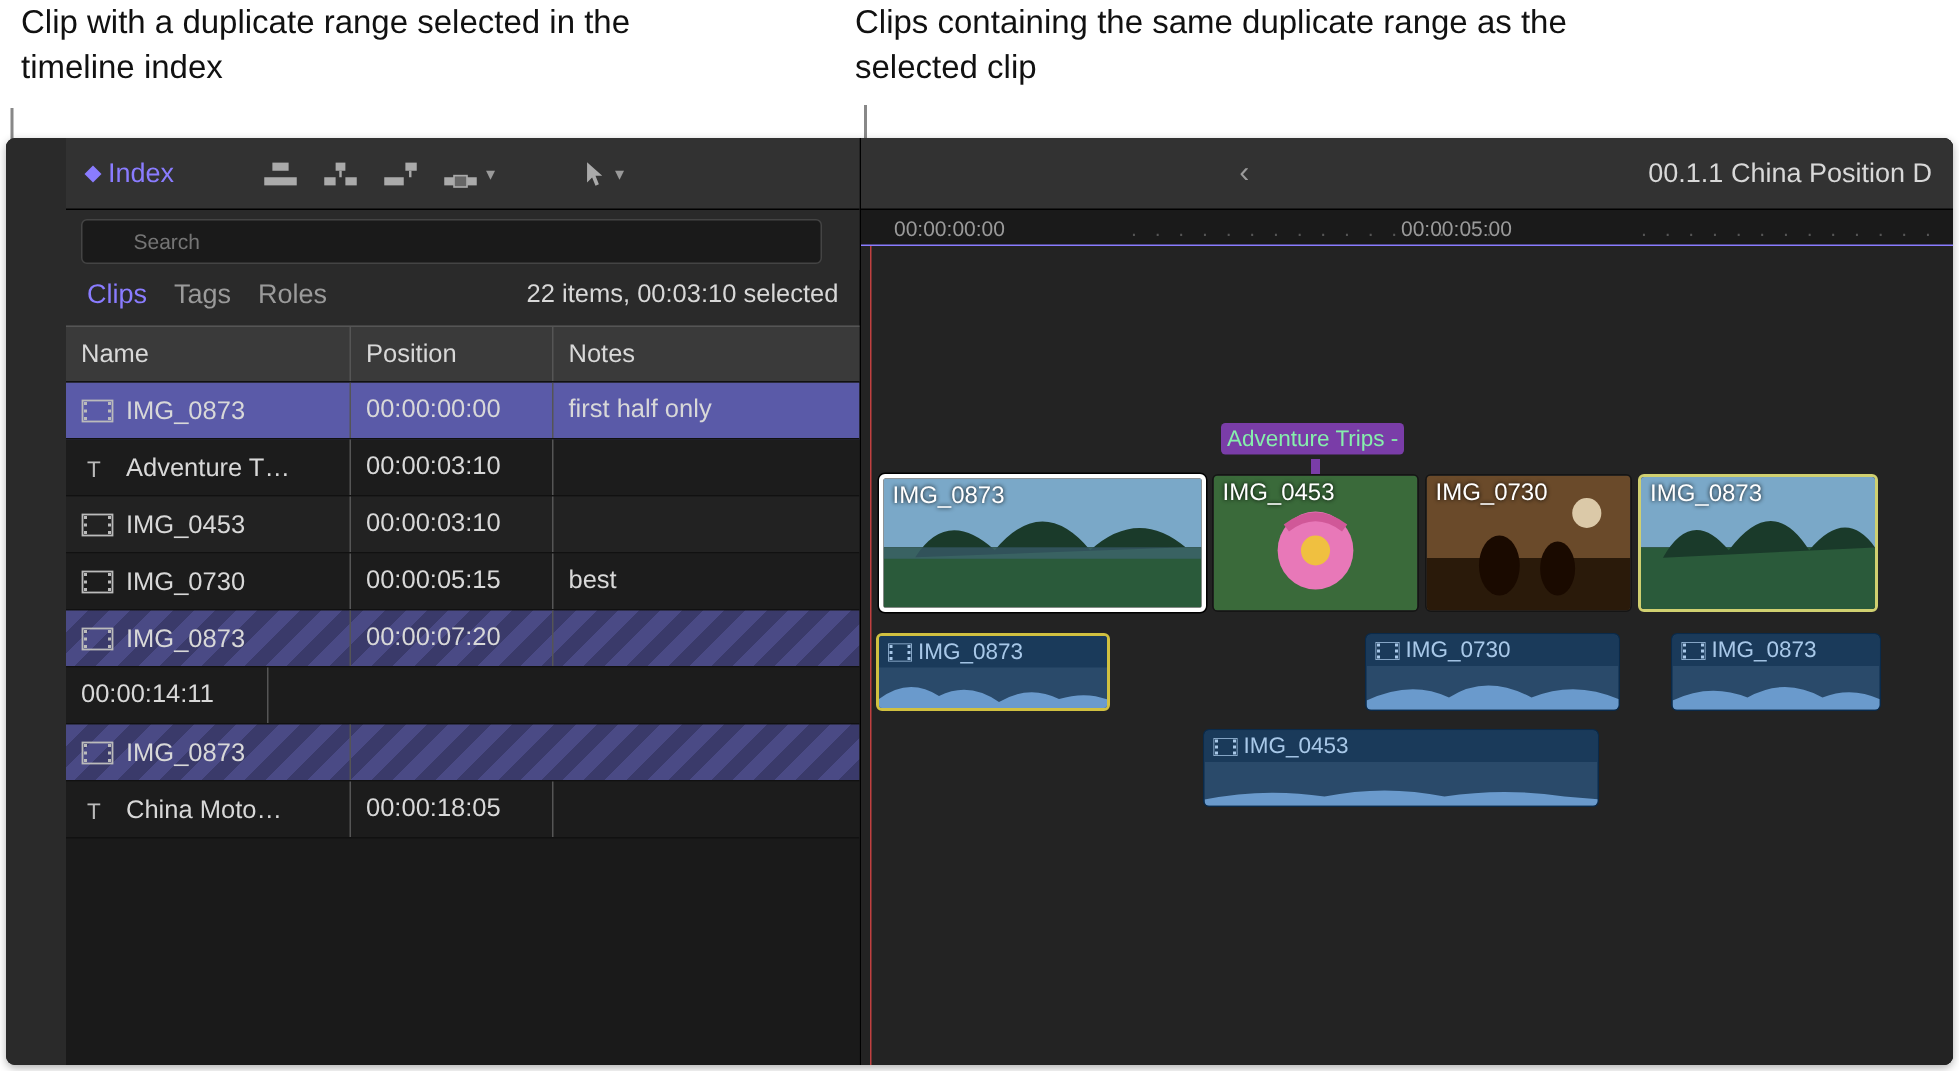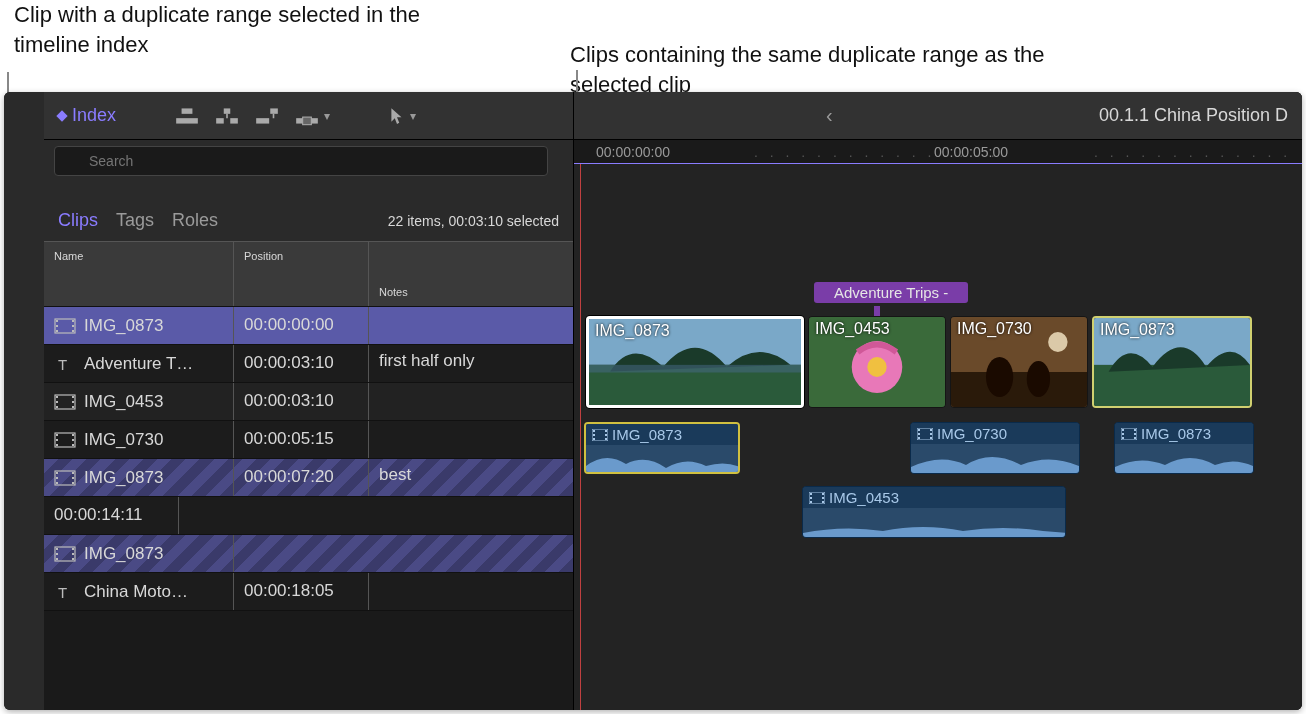--- a/index.html
+++ b/index.html
@@ -111,45 +111,43 @@
   }
   .search-wrap { position:relative; }
   .search-wrap .mag {
     position:absolute;
     left:10px; top:6px;
     color:#888;
     font-size:16px;
   }
   .tabs-row {
     display:flex;
-    align-items:center;
     padding:6px 14px 10px 14px;
     gap:18px;
     color: var(--text-dim);
     font-size:18px;
-    margin-top:24px;
   }
   .tabs-row .active { color: var(--accent); }
   .tabs-row .spacer { flex:1; }
-  .status-text { color: var(--text); font-size:14px; }
+  .status-text { color: var(--text); font-size:17px; }
   .table-header {
     display:flex;
     background: var(--bg-header);
     color: var(--text);
-    font-size:11px;
+    font-size:17px;
     border-top:1px solid #555;
     border-bottom:1px solid #111;
   }
   .table-header > div, .row > div {
     padding:8px 10px;
     border-right:1px solid #555;
   }
   .col-name { width:190px; }
   .col-pos { width:135px; }
-  .col-notes { flex:1; border-right:none !important;margin-top:36px; }
+  .col-notes { flex:1; border-right:none !important; }
   .rows { flex:1; overflow:hidden; background:#1a1a1a; }
   .row {
     display:flex;
     color: var(--text);
     font-size:17px;
     height:38px;
     align-items:stretch;
     background:#222;
     border-bottom:1px solid #111;
   }
@@ -265,23 +263,23 @@
     content:'';
     position:absolute;
     top:-14px; left:-6px;
     width:12px; height:14px;
     background:#c04040;
     clip-path: polygon(0 0, 100% 0, 100% 60%, 50% 100%, 0 60%);
   }
   .title-clip {
     position:absolute;
     background: var(--purple);
-    color:#e5e5e5;
+    color:#86efac;
     font-size:15px;
-    padding:2px 20px;
+    padding:2px 4px;
     border-radius:3px;
     cursor:pointer;
   }
   .marker {
     position:absolute;
     width:6px; height:10px;
     background: var(--purple);
   }
   .video-clip {
     position:absolute;
@@ -324,21 +322,21 @@
     position:absolute;
     top:22px; left:0; right:0; height:30px;
   }
   .audio-clip.yellow-border { border:2px solid var(--yellow); }
   .film-icon-svg { width:16px; height:12px; }
 </style>
 </head>
 <body>
 
 <div class="callout" style="left:14px; top:0; width:440px;">Clip with a duplicate range selected in the timeline index</div>
-<div class="callout" style="left:570px; top:0; width:520px;margin-top:40px;">Clips containing the same duplicate range as the selected clip</div>
+<div class="callout" style="left:570px; top:0; width:520px;">Clips containing the same duplicate range as the selected clip</div>
 
 <div class="callout-line" style="left:7px; top:72px; width:2px; height:335px;"></div>
 
 <svg style="position:absolute; left:565px; top:70px; width:740px; height:640px; pointer-events:none;">
   <path d="M 12 0 L 12 530 L -4 530 M 12 280 L 76 280 M 12 355 L 76 355 M 12 505 L -4 505" stroke="#888" stroke-width="2" fill="none"></path>
 </svg>
 
 <div class="app">
 
   <div class="left-panel">

